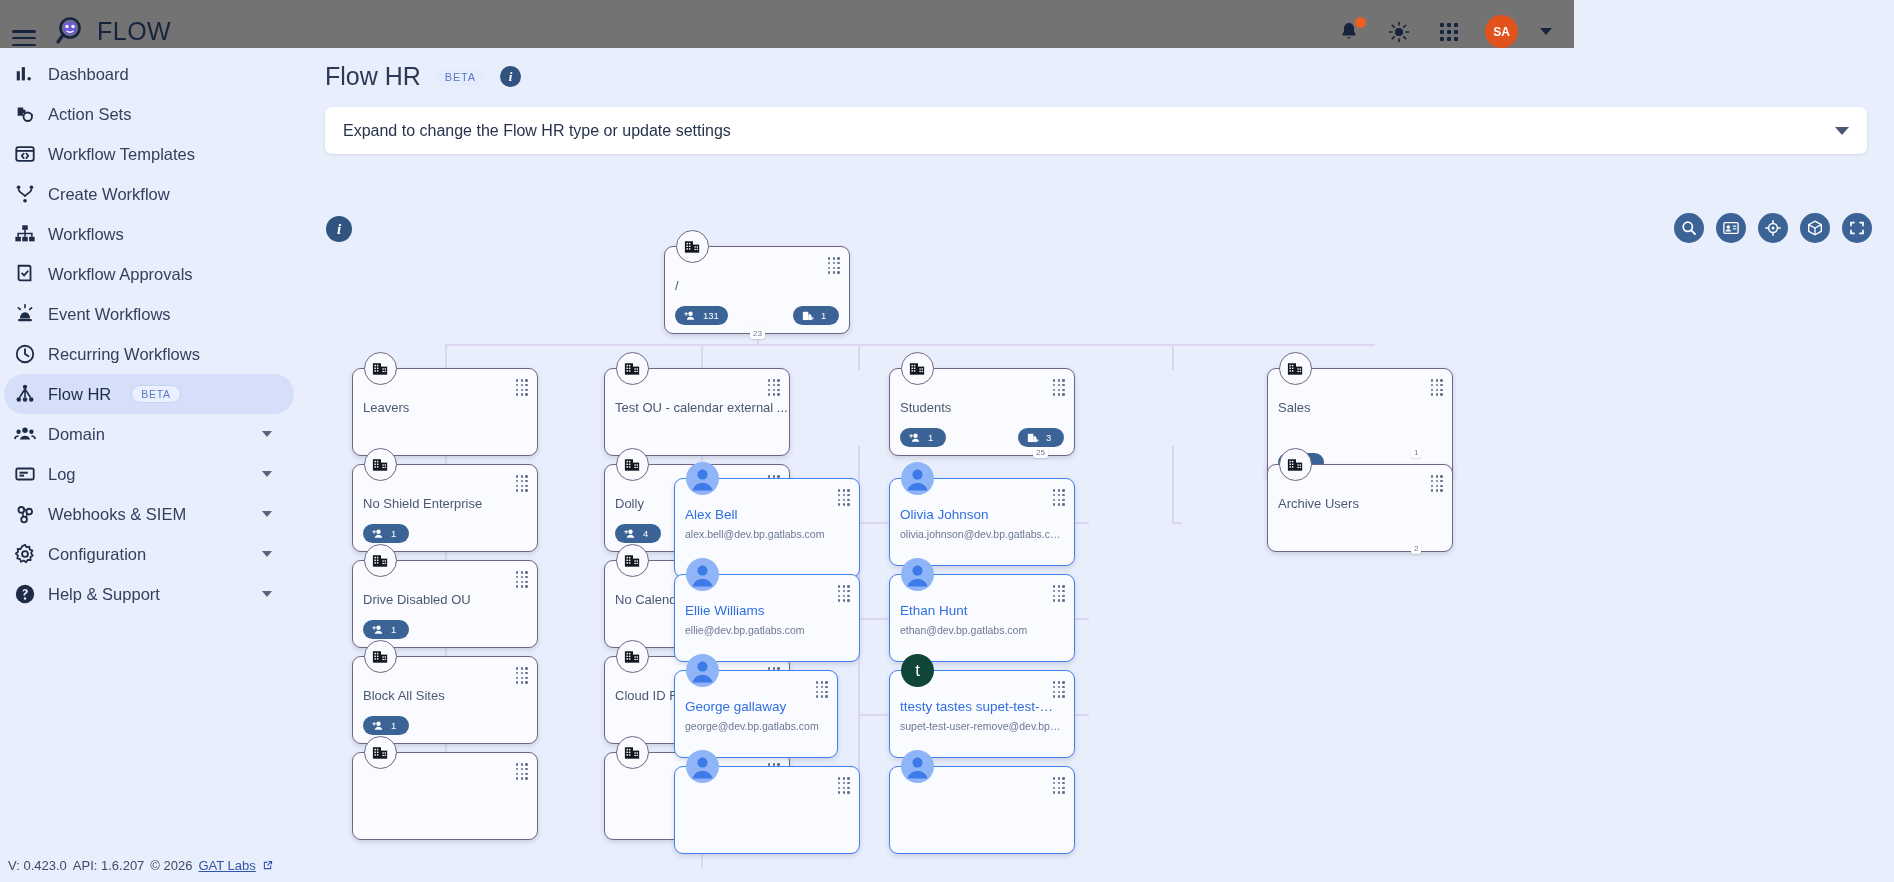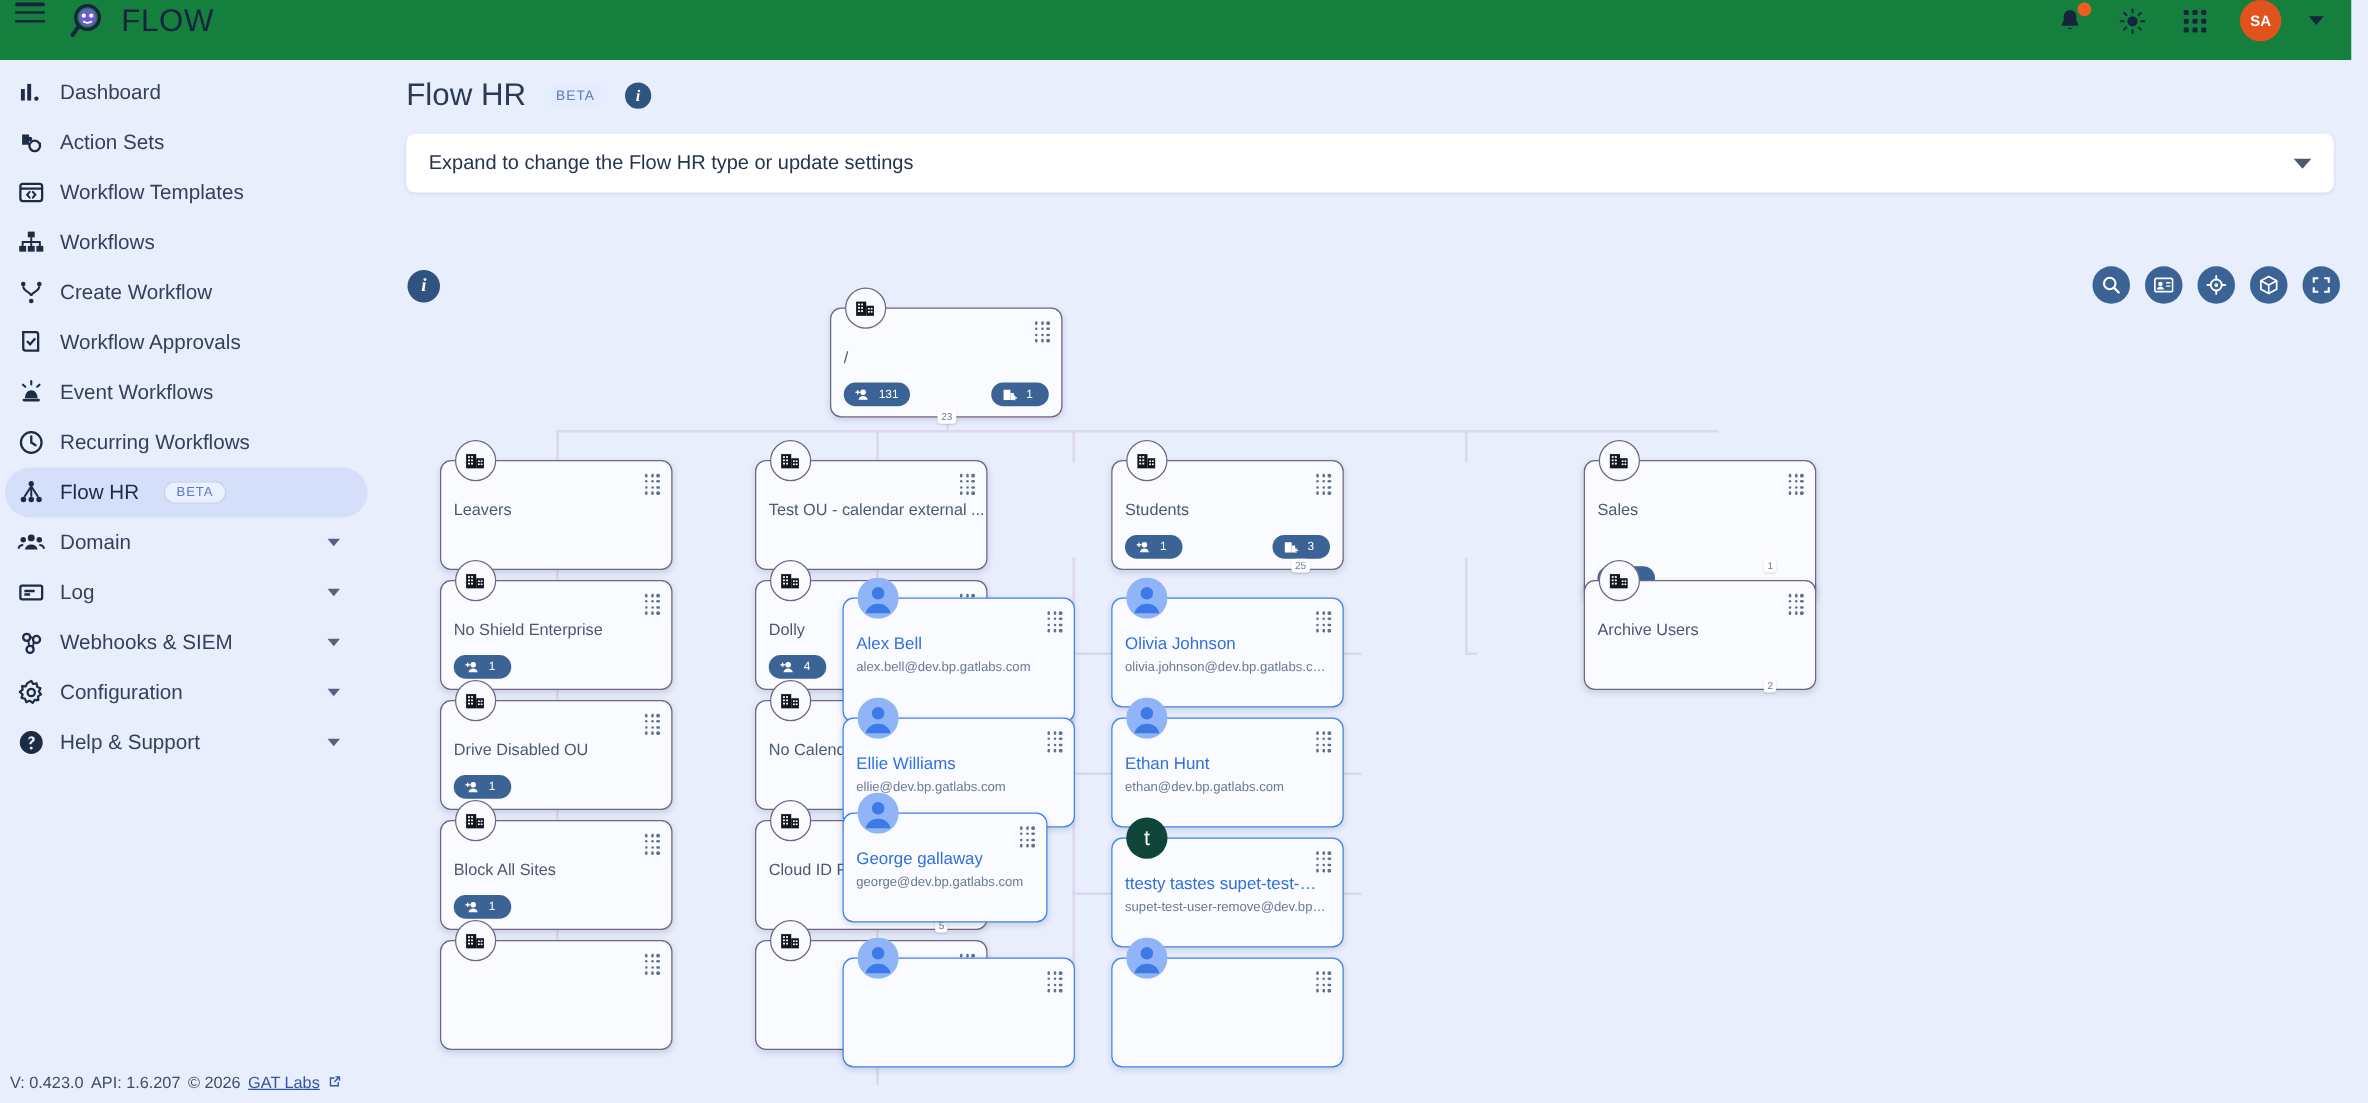--- a/index.html
+++ b/index.html
@@ -4,23 +4,23 @@
 <style>
   * { box-sizing: border-box; margin: 0; padding: 0; }
   html, body {
     width: 1894px; height: 882px;
     font-family: "Liberation Sans", sans-serif;
     background: #e8eefc;
     overflow: hidden;
   }
   
   .topbar {
-    position: absolute; top: 0; left: 0; width: 1881px; height: 48px;
-    background: #15803d;
-    display: flex; align-items: flex-start;
+    position: absolute; top: 0; left: 0; width: 1574px; height: 48px;
+    background: #737373;
+    display: flex; align-items: flex-end;
     z-index: 40;
   }
   .hamburger {
     width: 28px; height: 20px; margin-left: 10px; margin-right: 16px;
     display: flex; flex-direction: column; justify-content: space-between;
     padding: 2px 2px; cursor: pointer;
   }
   .hamburger span { display:block; height: 2.5px; background: #17243d; border-radius: 2px; }
   .brand { display: flex; align-items: center; gap: 9px; }
   .brand-logo { width: 34px; height: 34px; position: relative; }
@@ -270,39 +270,39 @@
             <rect x="2.5" y="4.5" width="19" height="15" rx="2.2" fill="none" stroke="#1d2b45" stroke-width="2"></rect>
             <line x1="2.5" y1="8.6" x2="21.5" y2="8.6" stroke="#1d2b45" stroke-width="2"></line>
             <path d="M10.6 11.5 8.4 14l2.2 2.5M13.4 11.5 15.6 14l-2.2 2.5" stroke="#1d2b45" stroke-width="1.8" fill="none" stroke-linecap="round"></path>
           </svg>
         </span>
         <span class="nav-label">Workflow Templates</span>
       </div>
       <div class="nav-item">
         <span class="nav-ico">
           <svg class="ico" width="22" height="22" viewBox="0 0 24 24">
+            <circle cx="5" cy="4.6" r="2" fill="#1d2b45"></circle>
+            <circle cx="19" cy="4.6" r="2" fill="#1d2b45"></circle>
+            <circle cx="12" cy="19.4" r="2" fill="#1d2b45"></circle>
+            <path d="M5 6.6c0 5 7 4.5 7 8.5M19 6.6c0 5-7 4.5-7 8.5" stroke="#1d2b45" stroke-width="1.8" fill="none"></path>
+          </svg>
+        </span>
+        <span class="nav-label">Create Workflow</span>
+      </div>
+      <div class="nav-item">
+        <span class="nav-ico">
+          <svg class="ico" width="22" height="22" viewBox="0 0 24 24">
             <rect x="9" y="2.5" width="6" height="5" fill="#1d2b45"></rect>
             <rect x="1.5" y="15" width="6" height="5" fill="#1d2b45"></rect>
             <rect x="16.5" y="15" width="6" height="5" fill="#1d2b45"></rect>
             <rect x="9" y="15" width="6" height="5" fill="#1d2b45"></rect>
             <path d="M12 7.5v4M4.5 15v-3.5h15V15M12 11.5V15" stroke="#1d2b45" stroke-width="1.7" fill="none"></path>
           </svg>
         </span>
         <span class="nav-label">Workflows</span>
-      </div>
-      <div class="nav-item">
-        <span class="nav-ico">
-          <svg class="ico" width="22" height="22" viewBox="0 0 24 24">
-            <circle cx="5" cy="4.6" r="2" fill="#1d2b45"></circle>
-            <circle cx="19" cy="4.6" r="2" fill="#1d2b45"></circle>
-            <circle cx="12" cy="19.4" r="2" fill="#1d2b45"></circle>
-            <path d="M5 6.6c0 5 7 4.5 7 8.5M19 6.6c0 5-7 4.5-7 8.5" stroke="#1d2b45" stroke-width="1.8" fill="none"></path>
-          </svg>
-        </span>
-        <span class="nav-label">Create Workflow</span>
       </div>
       <div class="nav-item">
         <span class="nav-ico">
           <svg class="ico" width="22" height="22" viewBox="0 0 24 24">
             <path d="M5 3h11a2 2 0 0 1 2 2v14H7a2 2 0 0 1-2-2z" fill="none" stroke="#1d2b45" stroke-width="2"></path>
             <path d="M8.8 11.3l2.2 2.2 4-4.5" stroke="#1d2b45" stroke-width="2" fill="none" stroke-linecap="round"></path>
           </svg>
         </span>
         <span class="nav-label">Workflow Approvals</span>
       </div>
@@ -1172,21 +1172,21 @@
             <i></i>
             <i></i>
             <i></i>
             <i></i>
             <i></i>
             <i></i>
           </span>
           <span class="u-name">Ethan Hunt</span>
           <span class="u-mail">ethan@dev.bp.gatlabs.com</span>
         </div>
-        <div class="node user" style="left: 376px; top: 454px; width: 164px; height: 88px;">
+        <div class="node user" style="left: 376px; top: 474px; width: 164px; height: 88px;">
           <span class="badge-ico" style="border:none;background:transparent">
             <svg class="ico" width="33" height="33" viewBox="0 0 33 33">
     <circle cx="16.5" cy="16.5" r="16.5" fill="#8fb4f7"></circle>
     <circle cx="16.5" cy="12.6" r="5" fill="#3d7ae8"></circle>
     <path d="M6.6 28.5c1-5 5.2-7.6 9.9-7.6s8.9 2.6 9.9 7.6z" fill="#3d7ae8"></path>
             </svg>
           </span>
           <span class="drag-dots">
             <i></i>
             <i></i>

